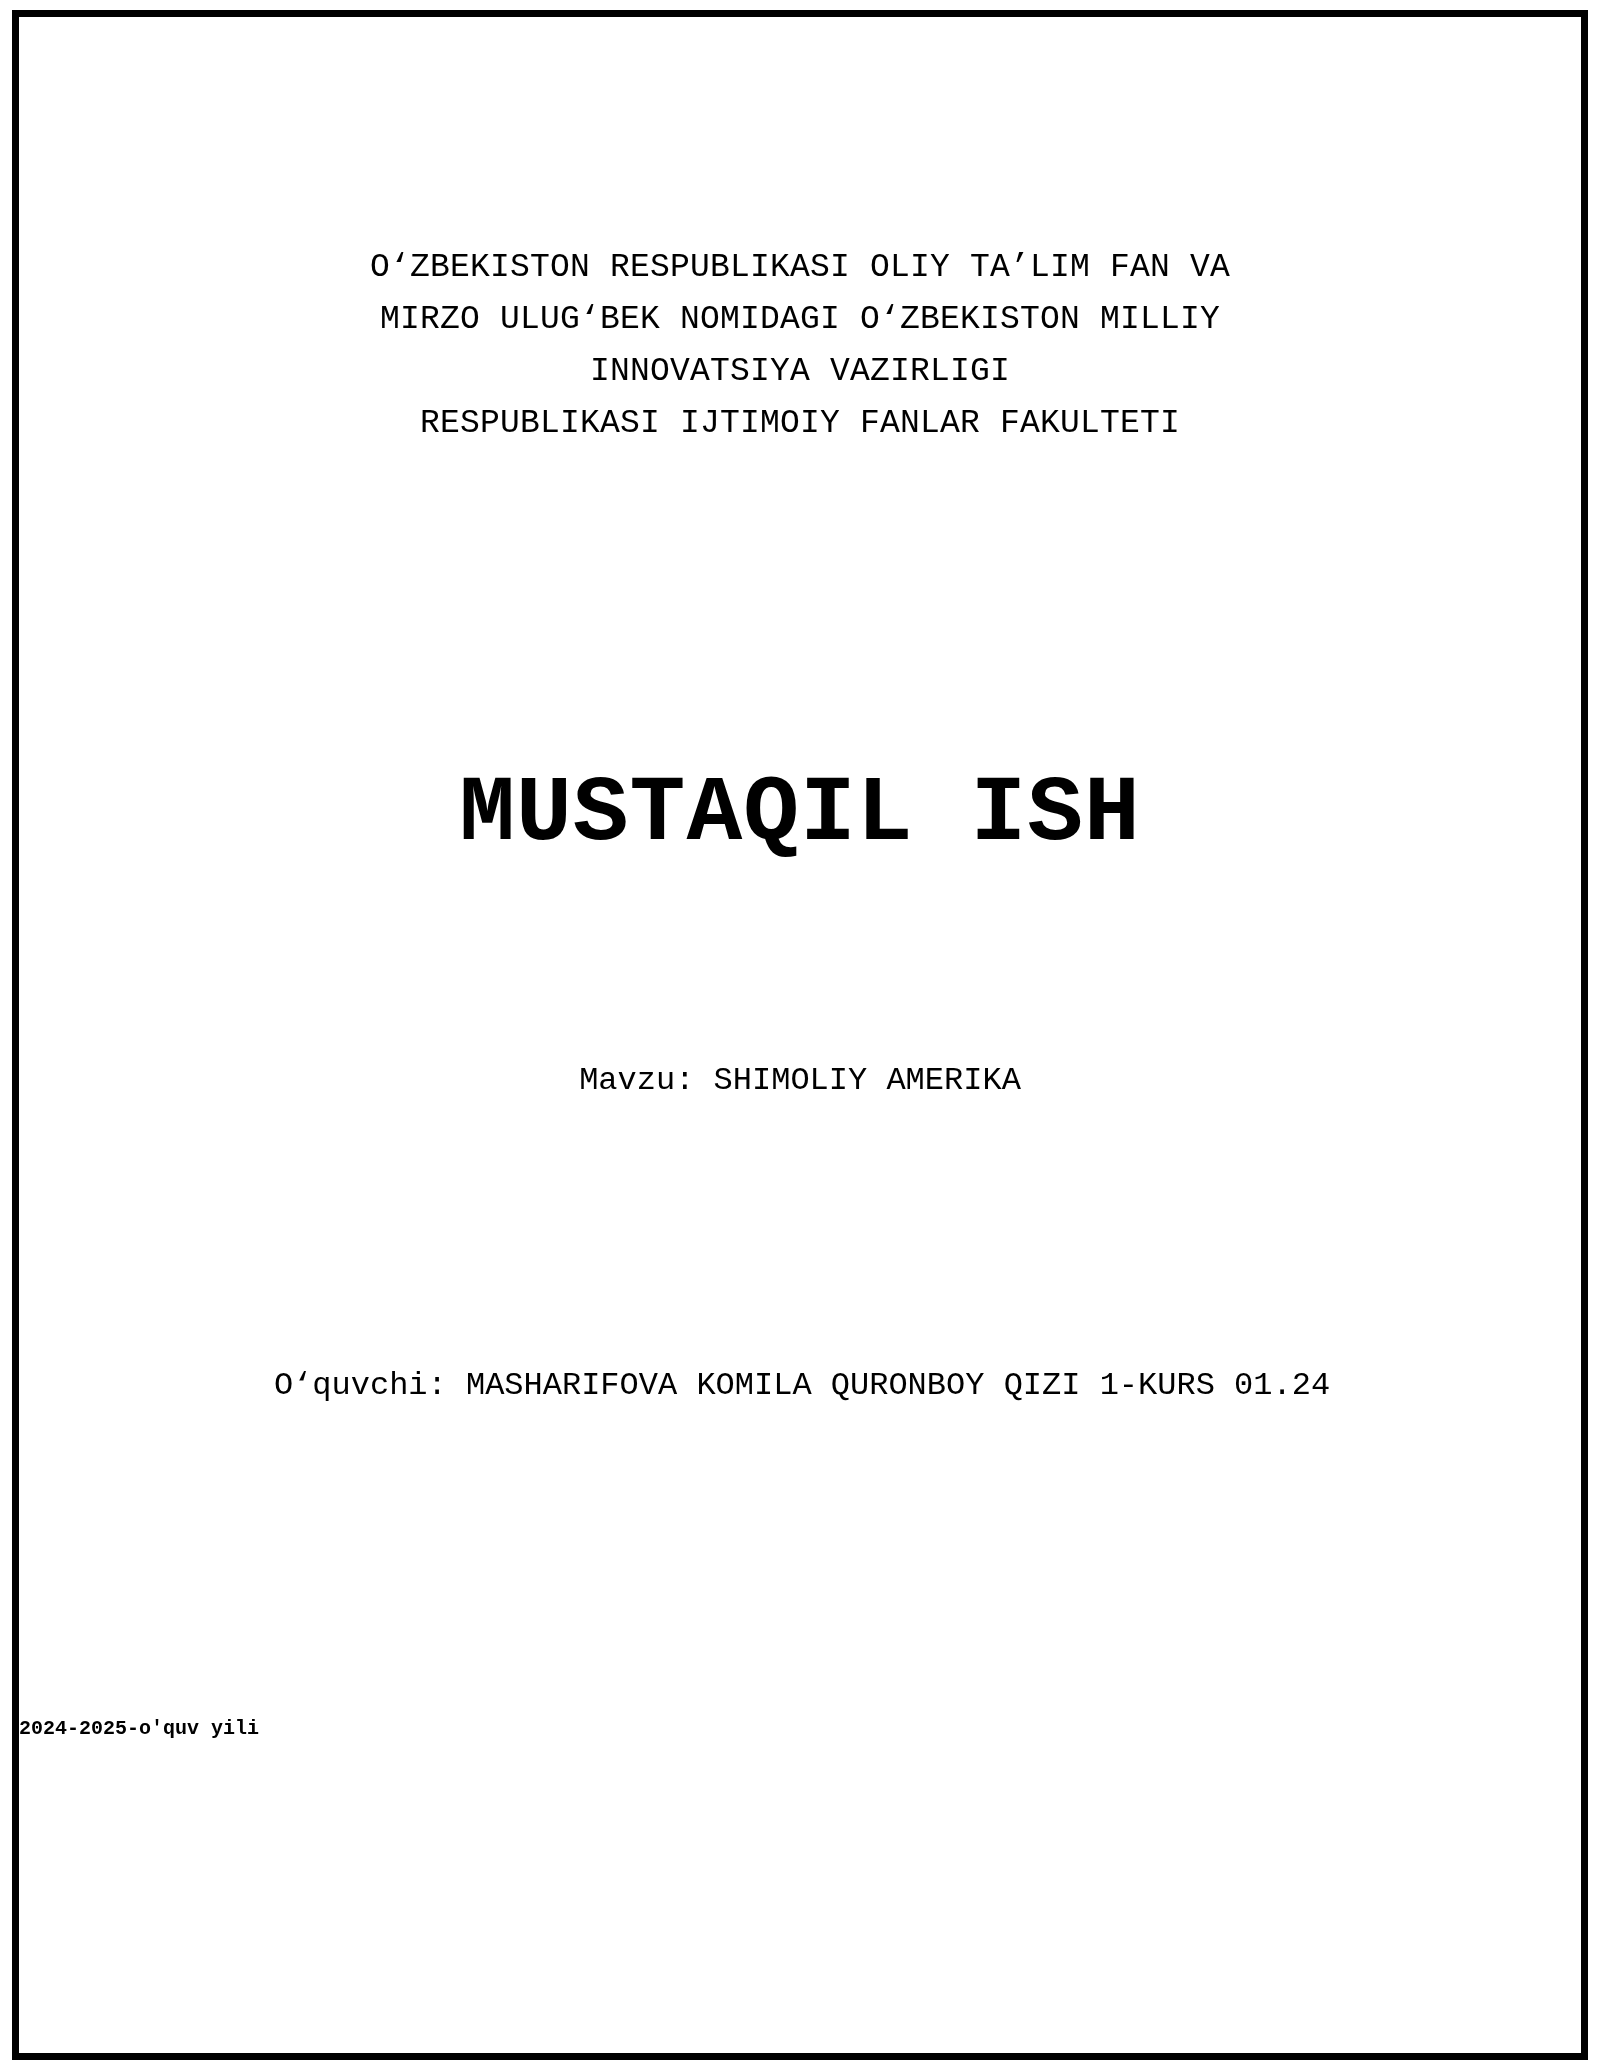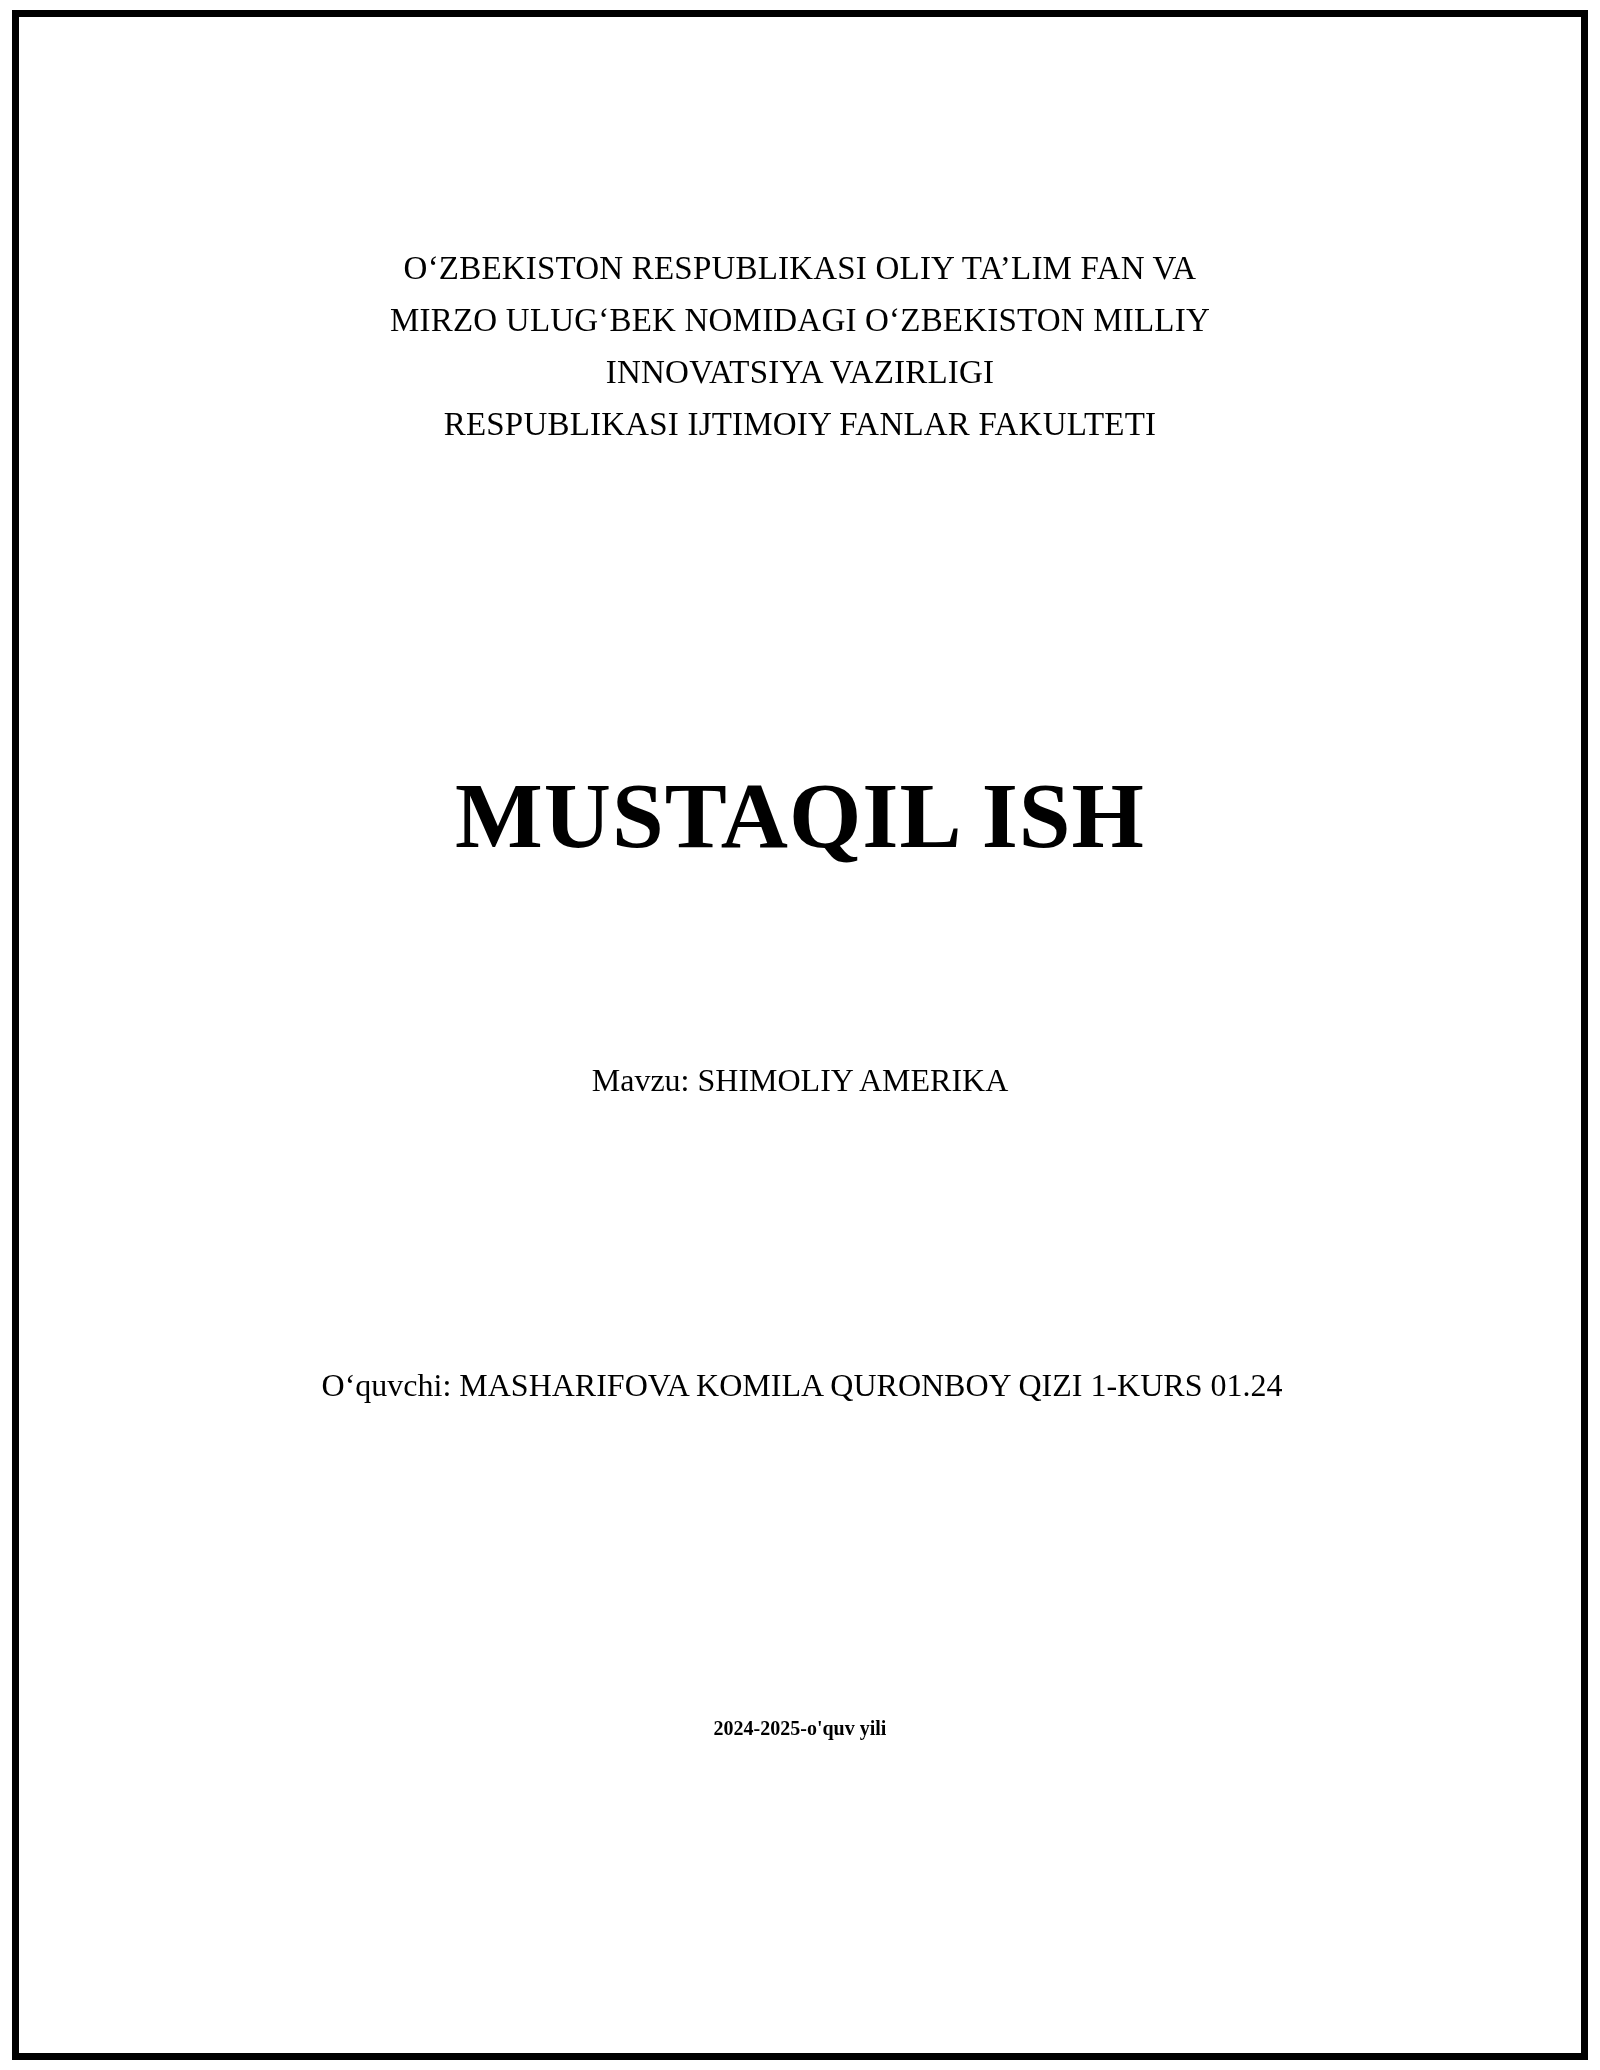--- a/index.html
+++ b/index.html
@@ -36,20 +36,21 @@
   }
 
   .page-inner {
     position: absolute;
     left: 0;
     top: 0;
     right: 0;
     bottom: 0;
     padding: 12px;
     box-sizing: border-box;
+    font-family: Liberation Mono, monospace;
   }
 
   .header-block {
     position: absolute;
     left: 0;
     right: 0;
     top: 225px;
     text-align: center;
   }
   .header-line {
@@ -86,21 +87,21 @@
     top: 1350px;
     text-align: center;
     font-size: 32px;
   }
 
   .year-line {
     position: absolute;
     left: 0;
     right: 0;
     top: 1700px;
-    text-align: center;
+    text-align: left;
     font-size: 20px;
     font-weight: bold;
   }
 </style>
 </head>
 <body>
 
 <div class="page-shell">
   <div class="page-border">
     <div class="page-inner">

